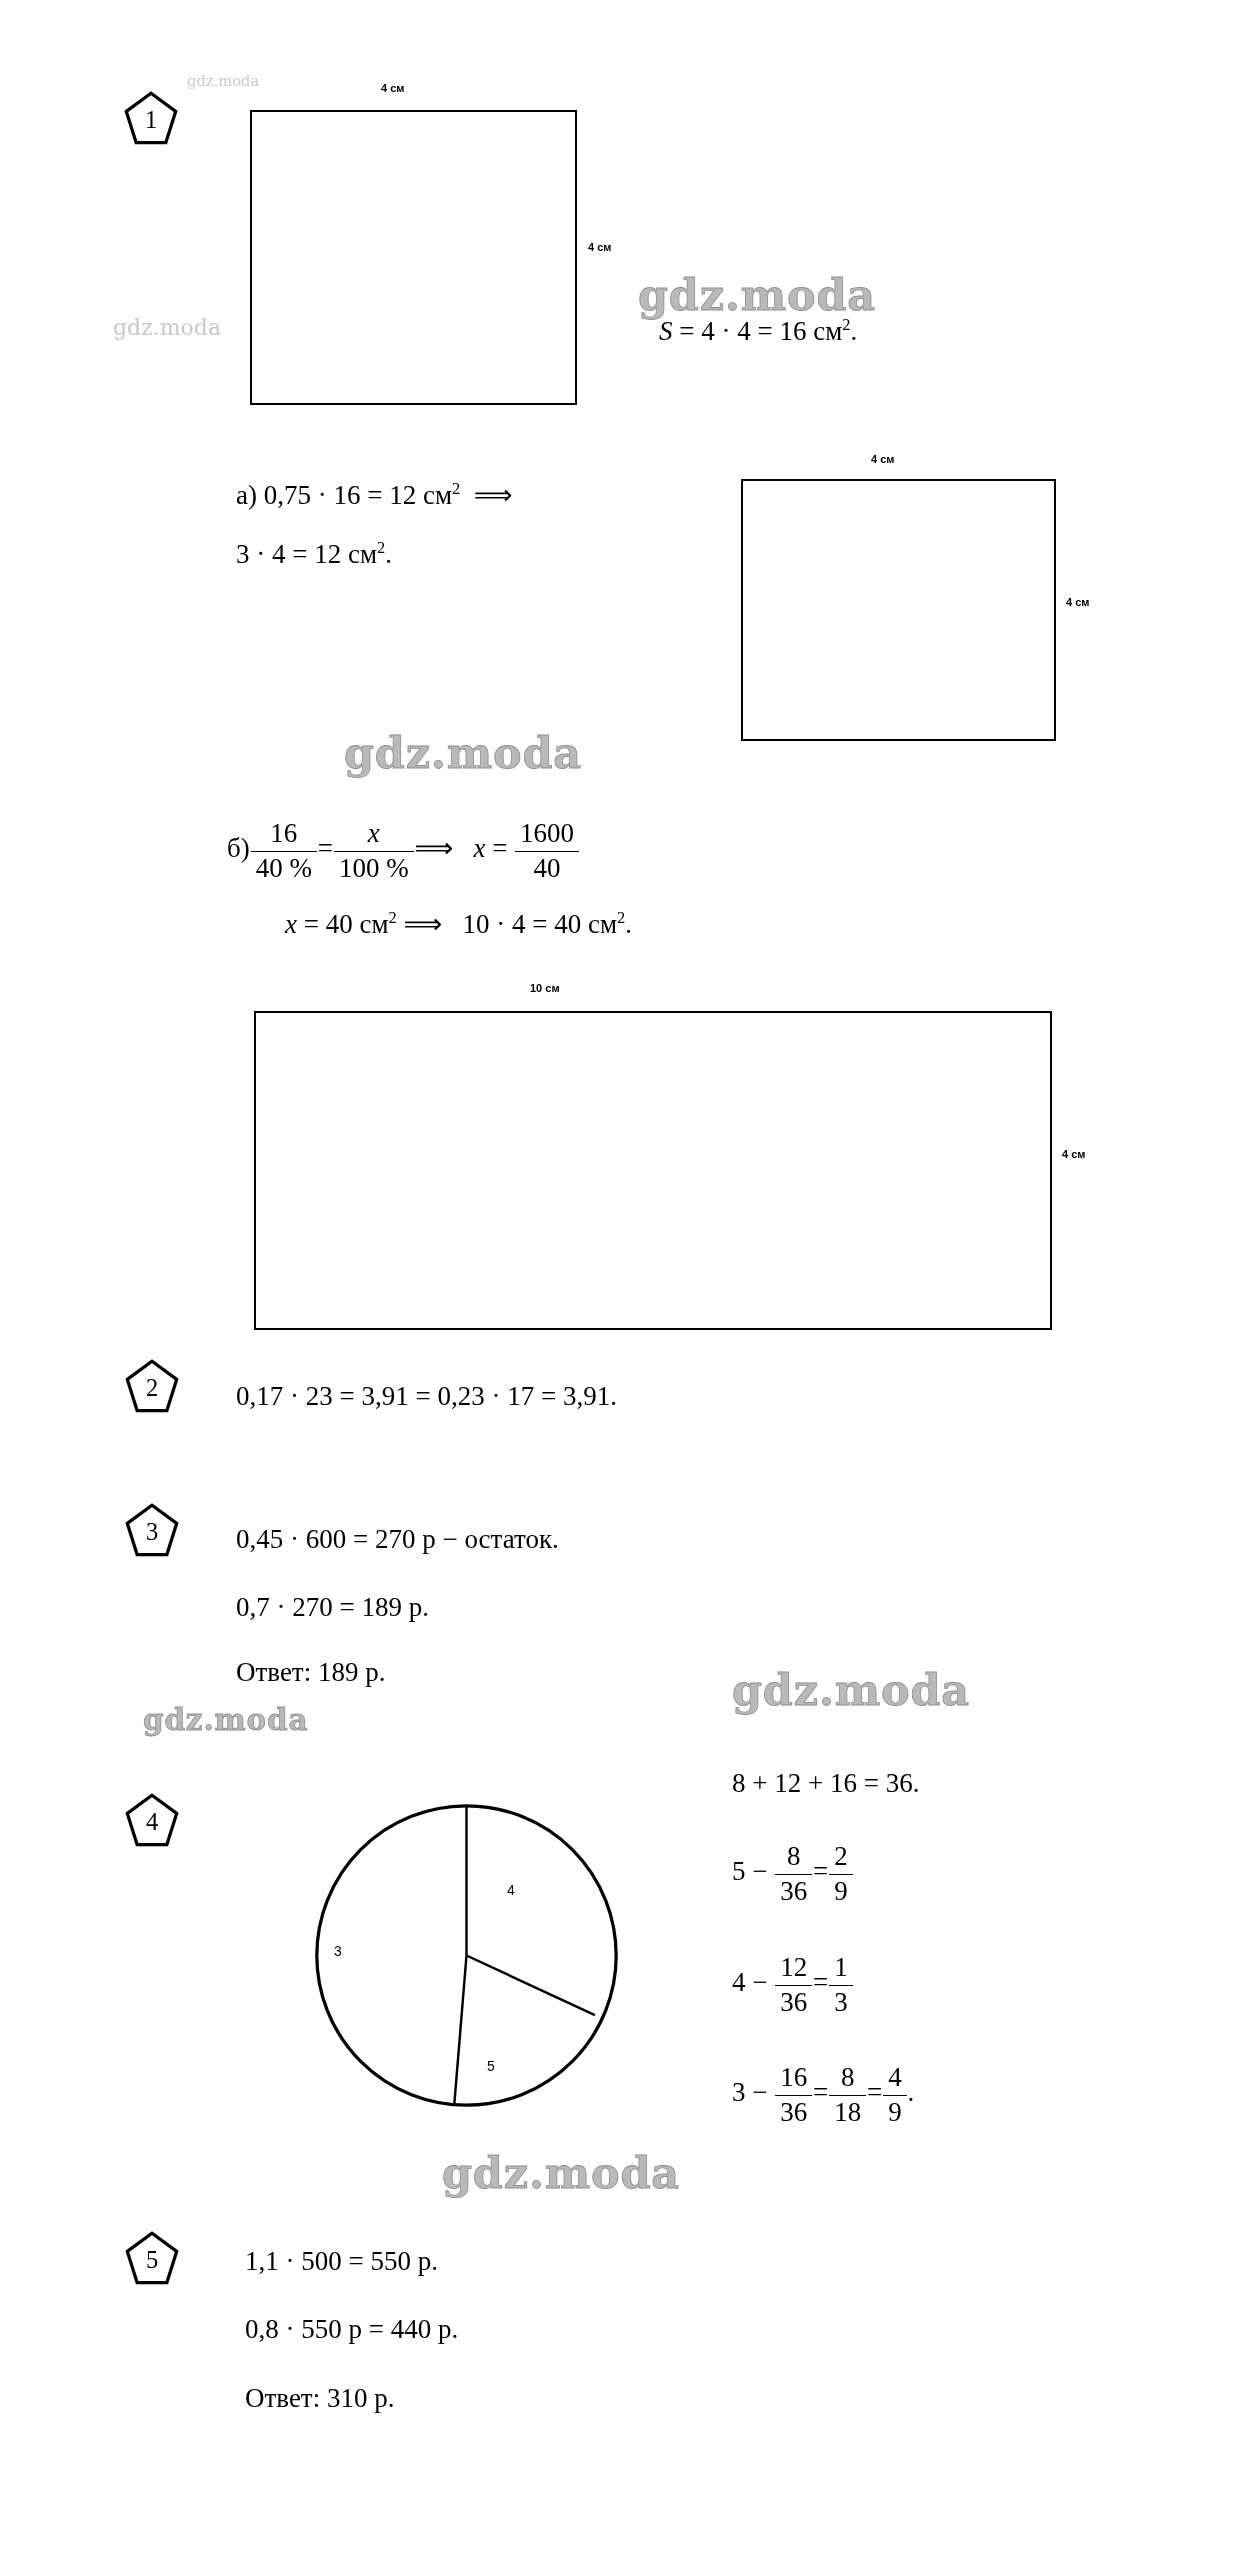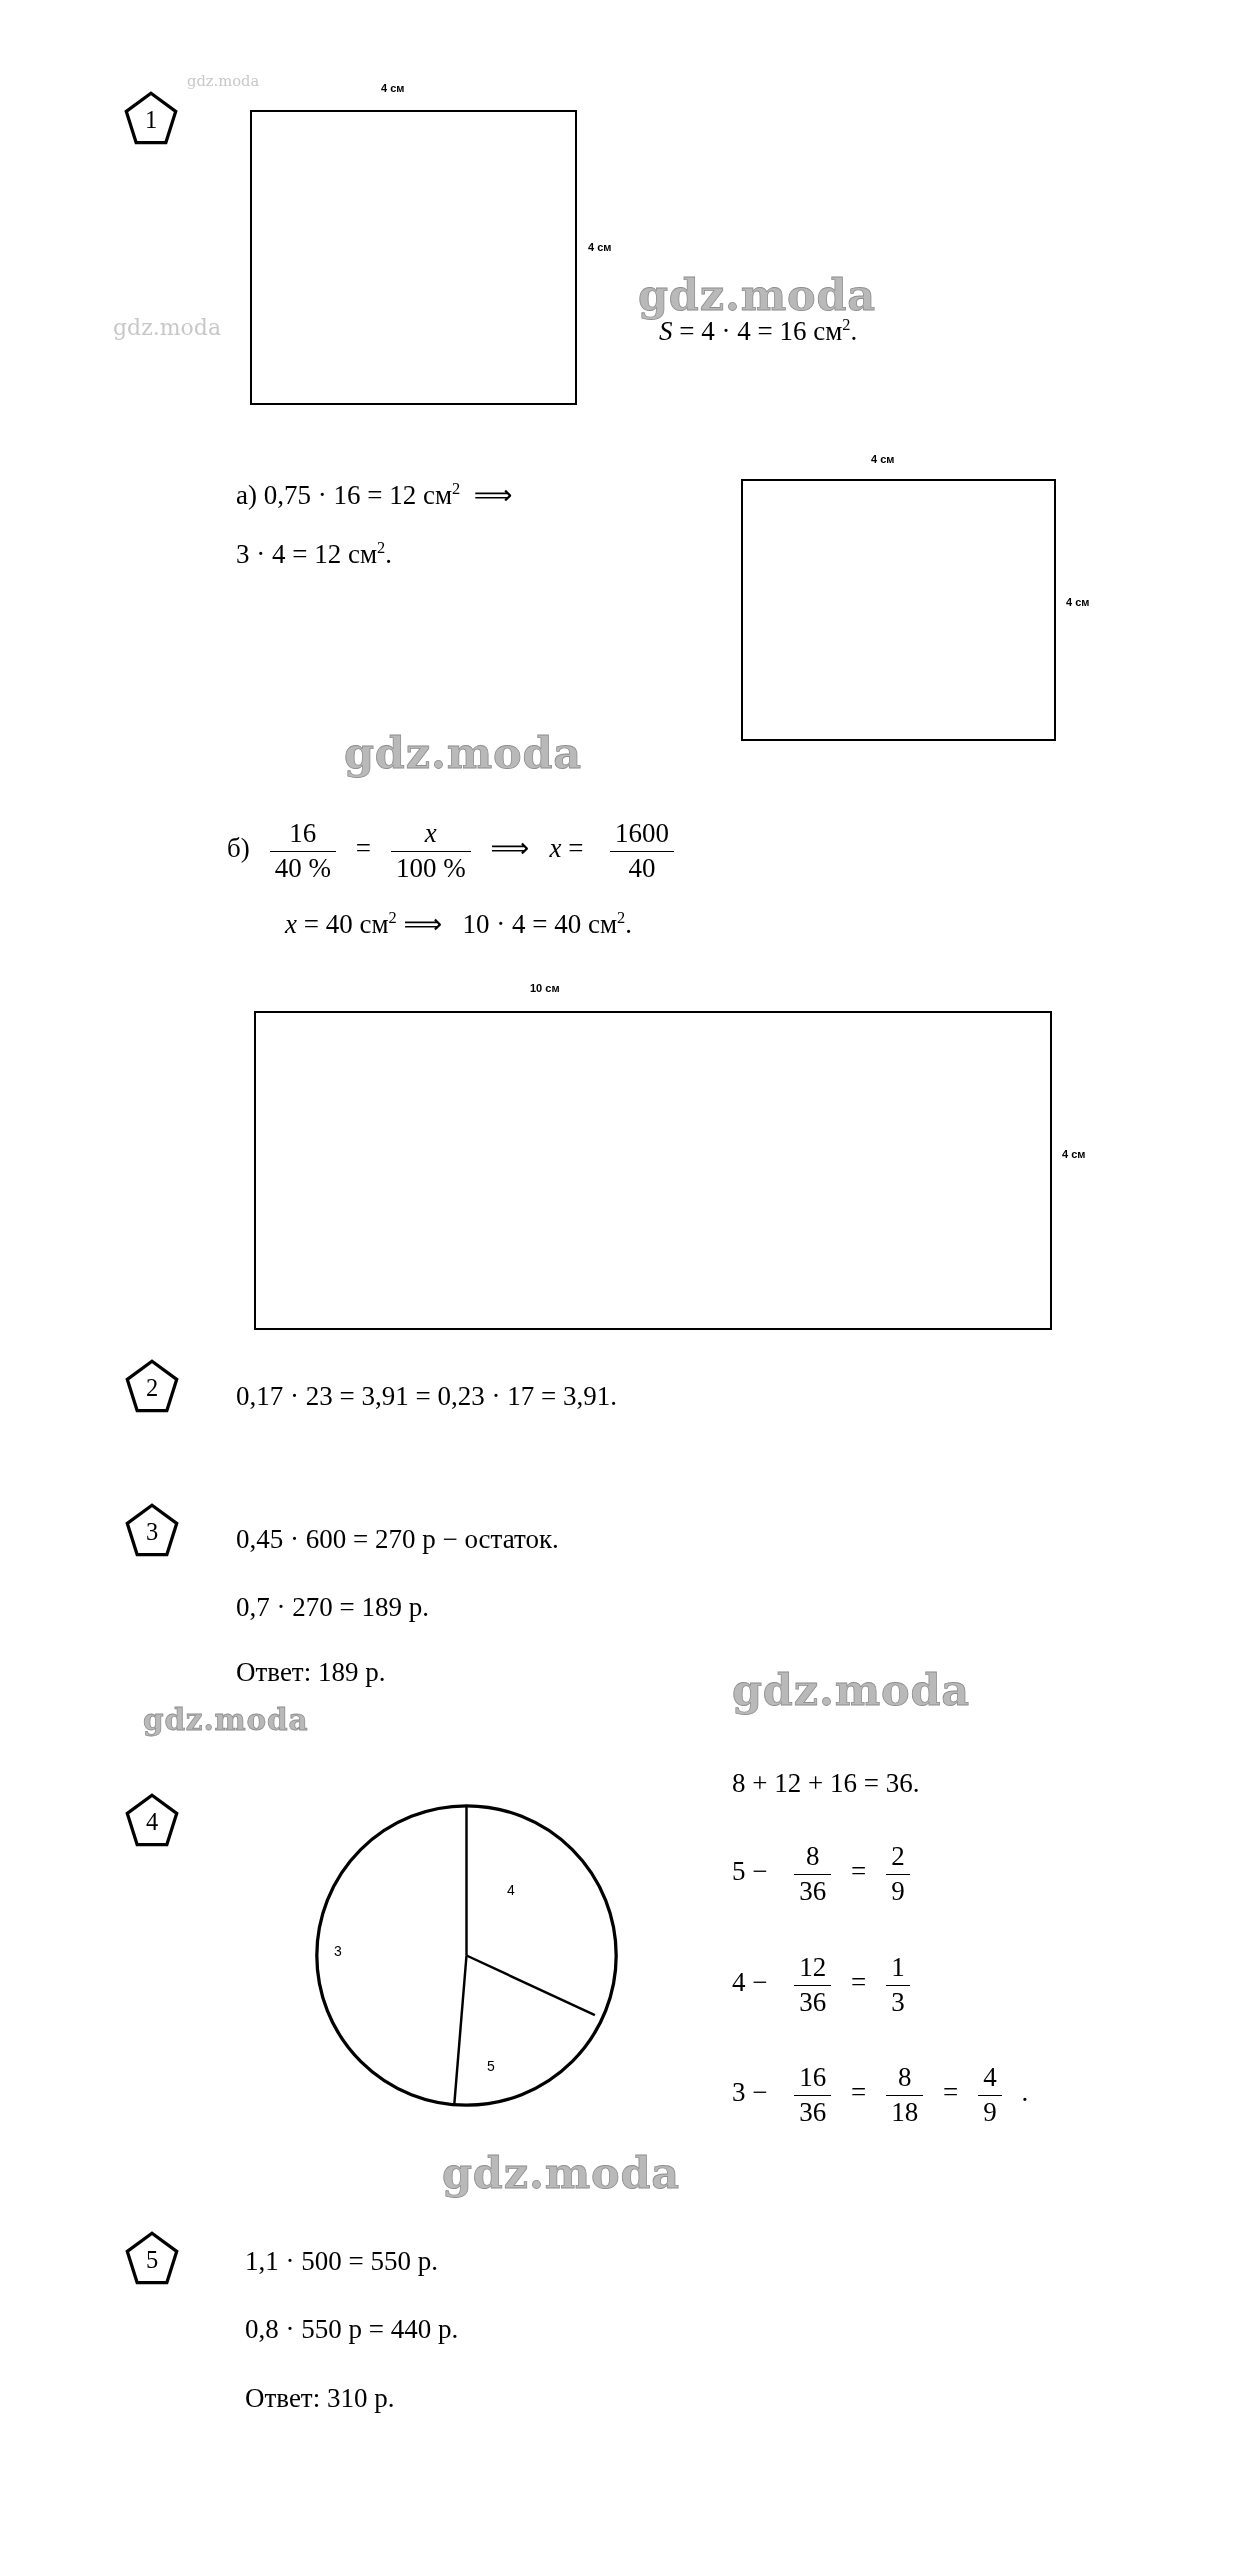--- a/index.html
+++ b/index.html
@@ -79,21 +79,21 @@
     font-family: "Liberation Serif", serif;
     font-size: 27px;
     white-space: nowrap;
   }
   .math .it { font-style: italic; }
   .math sup { font-size: 16.4px; vertical-align: super; }
   .frac {
     display: inline-block;
     vertical-align: middle;
     text-align: center;
-    margin: 0 20px;
+    margin: 0 1px;
   }
   .frac .num-f {
     display: block;
     padding: 0 4.9px 1.6px 4.9px;
     border-bottom: 1.6px solid #000;
   }
   .frac .den-f {
     display: block;
     padding: 1.6px 4.9px 0 4.9px;
     text-align: center;

